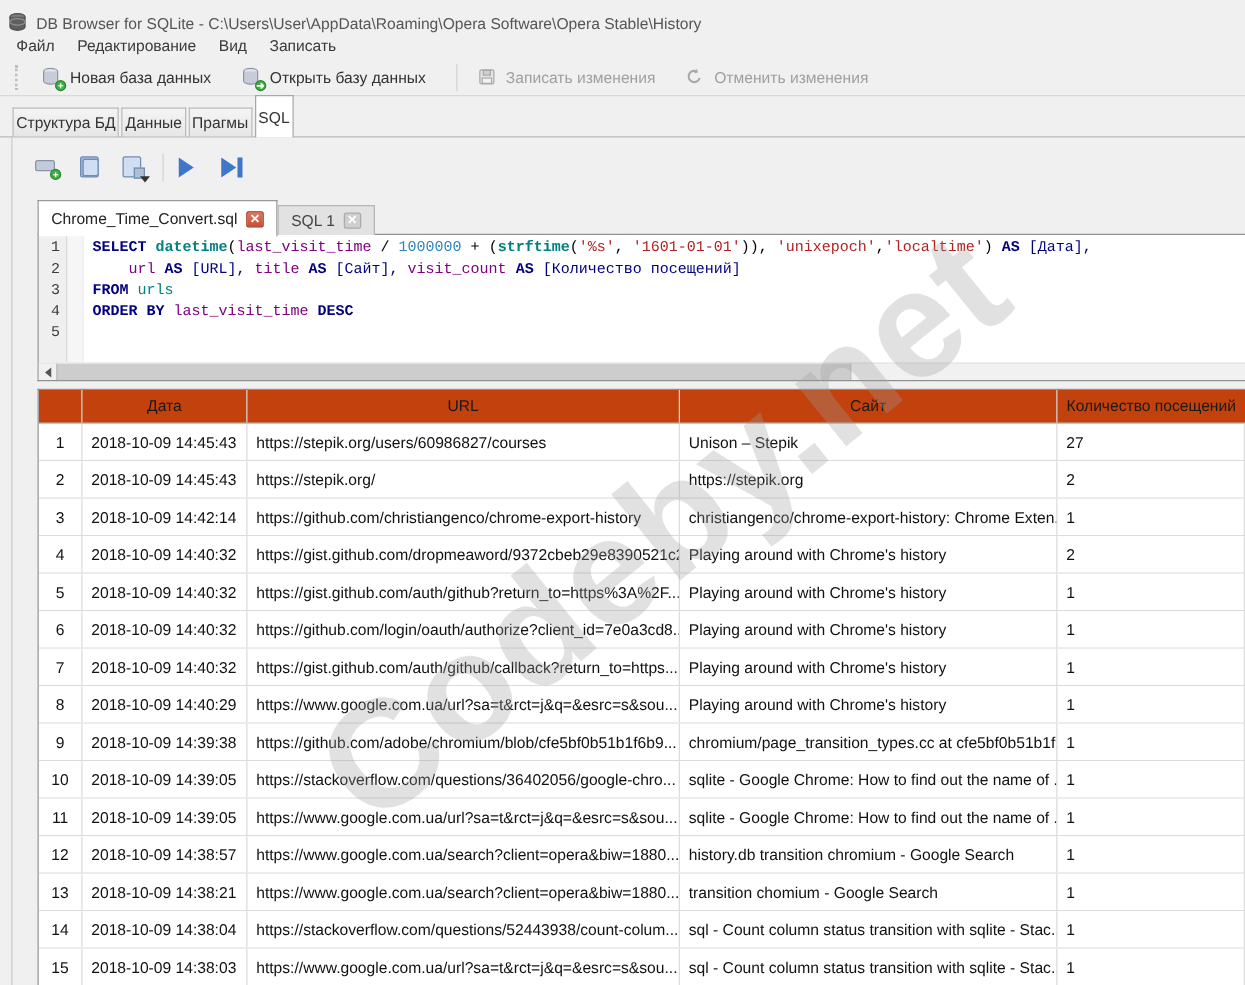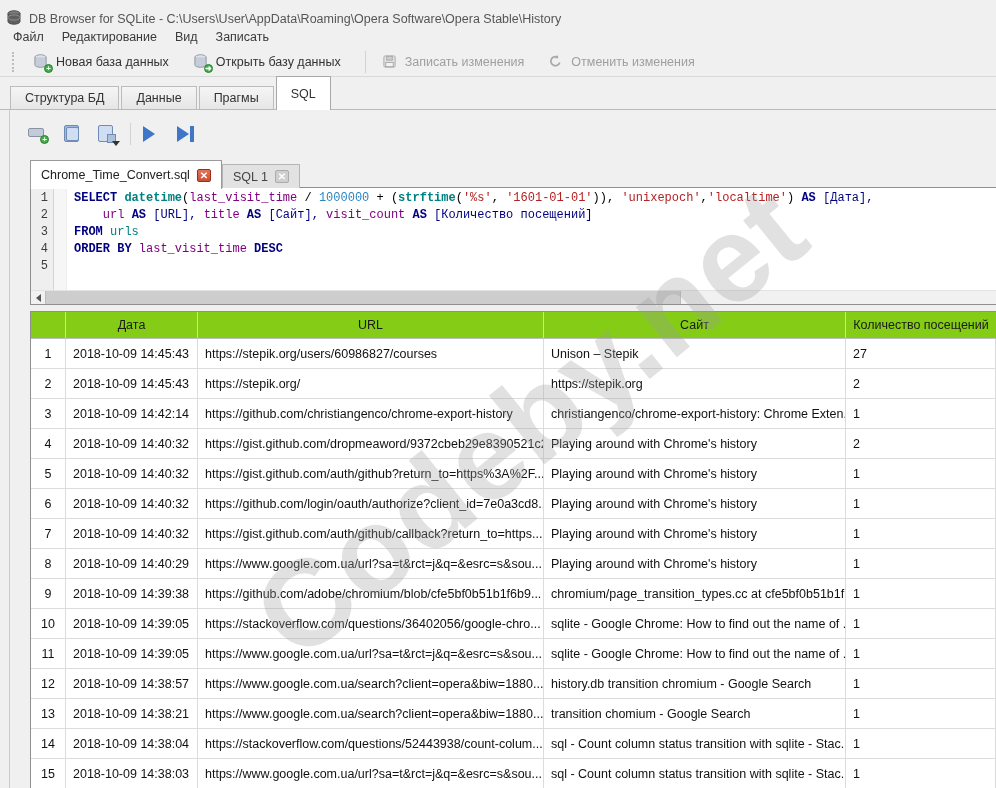--- a/index.html
+++ b/index.html
@@ -18,21 +18,21 @@
   .toolbar { position:absolute; top:48px; left:0; width:996px; height:29px; border-bottom:1px solid #d9d9d9; display:flex; align-items:center; padding-left:12px; }
   .tb-handle { width:3px; height:20px; border-left:2px dotted #bdbdbd; margin-right:10px; }
   .tb-btn { display:flex; align-items:center; gap:6px; padding:3px 8px; margin-right:8px; font-size:12.5px; color:#333; }
   .tb-btn.disabled { color:#9f9f9f; }
   .tb-sep { width:1px; height:22px; background:#d2d2d2; margin:0 8px; }
   .badge { position:absolute; right:-3px; bottom:-3px; width:9px; height:9px; border-radius:50%; background:#3faf46; border:1px solid #2b8433; color:#fff; font-size:8px; line-height:7px; text-align:center; font-weight:bold; }
   .icon16 { position:relative; width:17px; height:16px; }
 
   
   .tabbar { position:absolute; top:77px; left:0; width:996px; height:33px; border-bottom:1px solid #b9b9b9; display:flex; align-items:flex-end; padding-left:10px; }
-  .tab { height:23px; padding:0 14px; display:flex; align-items:center; background:linear-gradient(#f5f5f5,#e6e6e6); border:1px solid #bcbcbc; border-bottom:none; margin-right:2px; font-size:12.5px; color:#333; }
+  .tab { height:23px; padding:0 2px; display:flex; align-items:center; background:linear-gradient(#f5f5f5,#e6e6e6); border:1px solid #bcbcbc; border-bottom:none; margin-right:2px; font-size:12.5px; color:#333; }
   .tab.active { height:34px; background:#fff; margin-bottom:-1px; border-color:#a8a8a8; z-index:3; }
 
   
   .pane-frame { position:absolute; left:9px; top:110px; height:678px; width:0; border-left:1px solid #cccccc; }
 
   
   .sql-toolbar { position:absolute; left:28px; top:121px; height:26px; display:flex; align-items:center; gap:12px; }
   .sicon { width:22px; height:20px; position:relative; }
   .doc { position:absolute; left:2px; top:1px; width:15px; height:17px; background:#cfdef2; border:1px solid #6f8cb4; border-radius:2px; }
   .doc.dark { background:#9fb9de; }
@@ -69,21 +69,21 @@
   .tk-pl { color:#000; }
 
   
   .hscroll { position:absolute; left:0; bottom:0; width:966px; height:14px; background:#f1f1f1; border-top:1px solid #e3e3e3; display:flex; }
   .scroll-btn { width:14px; height:100%; display:flex; align-items:center; justify-content:center; }
   .arrow-left { width:0; height:0; border-top:4px solid transparent; border-bottom:4px solid transparent; border-right:5px solid #555; }
   .thumb { width:636px; height:100%; background:#cdcdcd; border-left:1px solid #bdbdbd; border-right:1px solid #bdbdbd; }
 
   
   .table { position:absolute; left:30px; top:311px; width:966px; height:477px; background:#fff; border-top:1px solid #8f8f8f; border-left:1px solid #8f8f8f; overflow:hidden; }
-  .thead { display:flex; height:27px; background:#84cc16; border-bottom:1px solid #bdbdbd; }
+  .thead { display:flex; height:27px; background:#c2410c; border-bottom:1px solid #bdbdbd; }
   .hcell { display:flex; align-items:center; justify-content:center; font-size:12.5px; color:#1a1a1a; border-right:1px solid #d5d5d5; }
   .trow { display:flex; height:30px; border-bottom:1px solid #dcdcdc; background:#fff; }
   .tcell { display:flex; align-items:center; border-right:1px solid #dcdcdc; font-size:12.5px; color:#111; white-space:nowrap; overflow:hidden; padding-left:7px; }
   .c-num  { width:35px; justify-content:center; padding-left:0; }
   .c-date { width:132px; }
   .c-url  { width:346px; }
   .c-site { width:302px; }
   .c-count{ width:150px; }
   .h-num  { width:35px; }
   .h-date { width:132px; }

